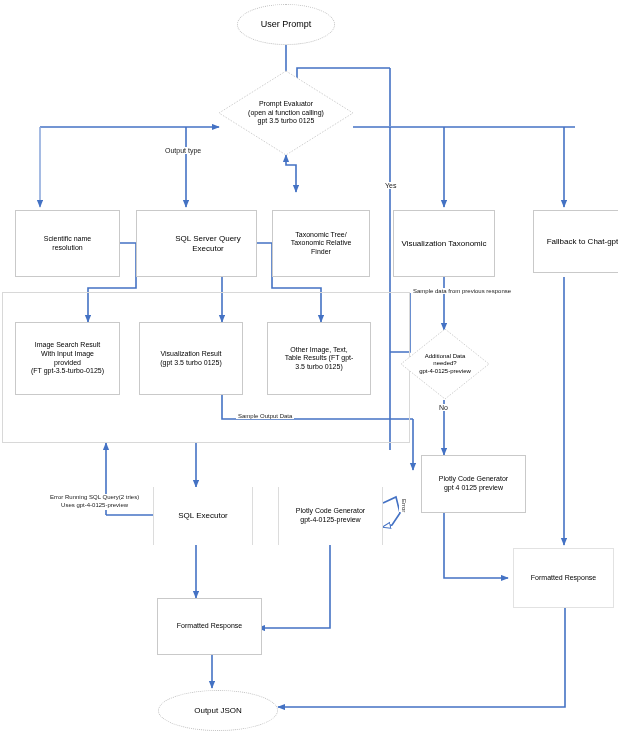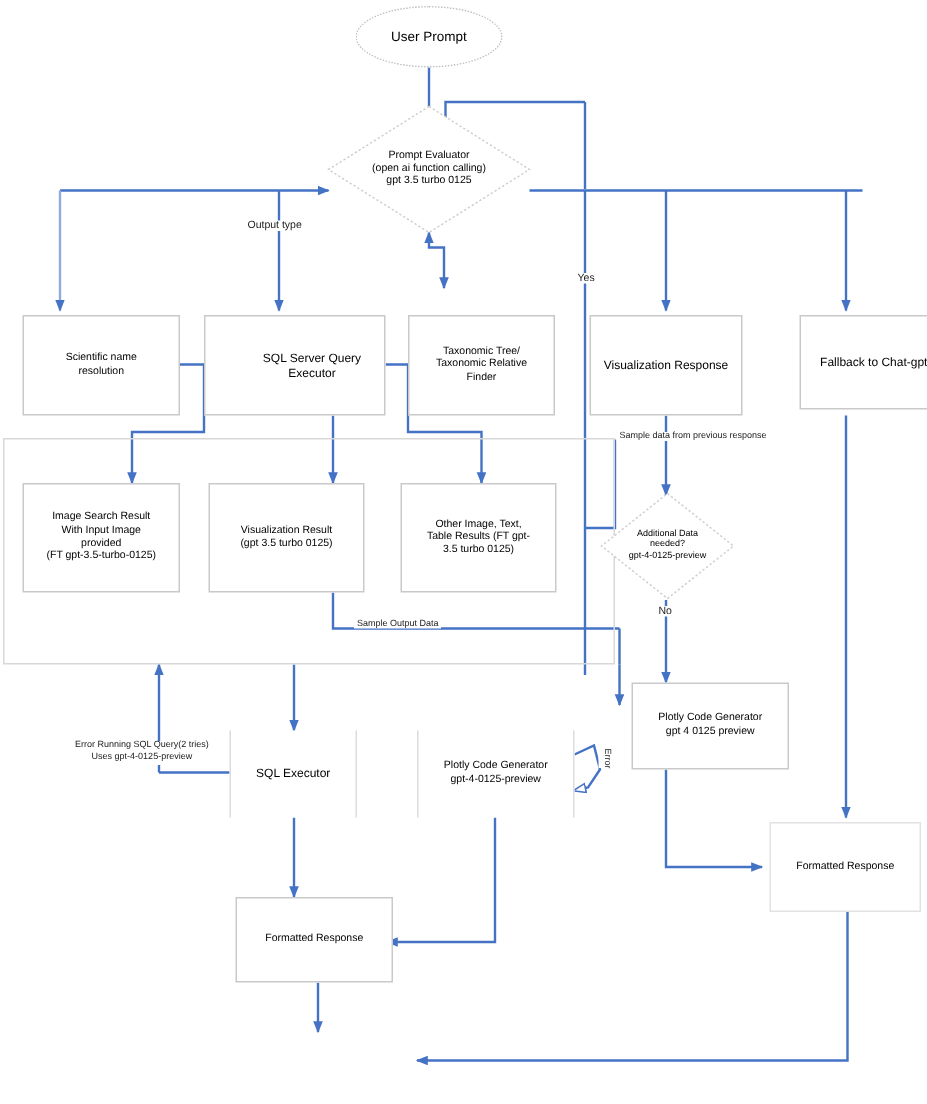--- a/index.html
+++ b/index.html
@@ -139,21 +139,21 @@
 
   <div class="node rect" style="left:272px;top:210px;width:98px;height:67px;">
     <span class="lbl t7">
       <span>Taxonomic Tree/</span><br>
       <span>Taxonomic Relative</span><br>
       <span>Finder</span>
     </span>
   </div>
 
   <div class="node rect" style="left:393px;top:210px;width:102px;height:67px;">
-    <span class="lbl t8">Visualization Response</span>
+    <span class="lbl t8">Visualization Taxonomic</span>
   </div>
 
   <div class="node rect" style="left:533px;top:210px;width:99px;height:63px;">
     <span class="lbl t8">Fallback to Chat-gpt</span>
   </div>
 
   <div class="node rect" style="left:15px;top:322px;width:105px;height:73px;">
     <span class="lbl t7">
       <span>Image Search Result</span><br>
       <span>With Input Image</span><br>
@@ -181,21 +181,21 @@
     <svg class="dshape" viewBox="0 0 90 72" preserveAspectRatio="none">
       <polygon points="45,1 89,36 45,71 1,36" fill="#ffffff" stroke="#cfcfcf" stroke-width="1" stroke-dasharray="1.5,1.5"></polygon>
     </svg>
     <span class="lbl t6">
       <span>Additional Data</span><br>
       <span>needed?</span><br>
       <span>gpt-4-0125-preview</span>
     </span>
   </div>
 
-  <div class="node rect-sideonly" style="left:153px;top:487px;width:85px;height:58px;">
+  <div class="node rect-sideonly" style="left:153px;top:487px;width:100px;height:58px;">
     <span class="lbl t8">SQL Executor</span>
   </div>
 
   <div class="node rect-sideonly" style="left:278px;top:487px;width:105px;height:58px;">
     <span class="lbl t7">
       <span>Plotly Code Generator</span><br>
       <span>gpt-4-0125-preview</span>
     </span>
   </div>
 
@@ -207,20 +207,23 @@
   </div>
 
   <div class="node rect" style="left:157px;top:598px;width:105px;height:57px;">
     <span class="lbl t7">Formatted Response</span>
   </div>
 
   <div class="node rect-faint" style="left:513px;top:548px;width:101px;height:60px;">
     <span class="lbl t7">Formatted Response</span>
   </div>
 
+  <div class="node ellipse" style="left:158px;top:690px;width:120px;height:41px;">
+    <span class="lbl t8">Output JSON</span>
+  </div>
 
   <div class="elabel t7" style="left:163px;top:147px;">Output type</div>
 
   <div class="elabel t7" style="left:383px;top:182px;">Yes</div>
 
   <div class="elabel t7" style="left:437px;top:404px;">No</div>
 
   <div class="elabel t6" style="left:236px;top:413px;">Sample Output Data</div>
 
   <div class="elabel t6" style="left:411px;top:288px;">Sample data from previous response</div>

